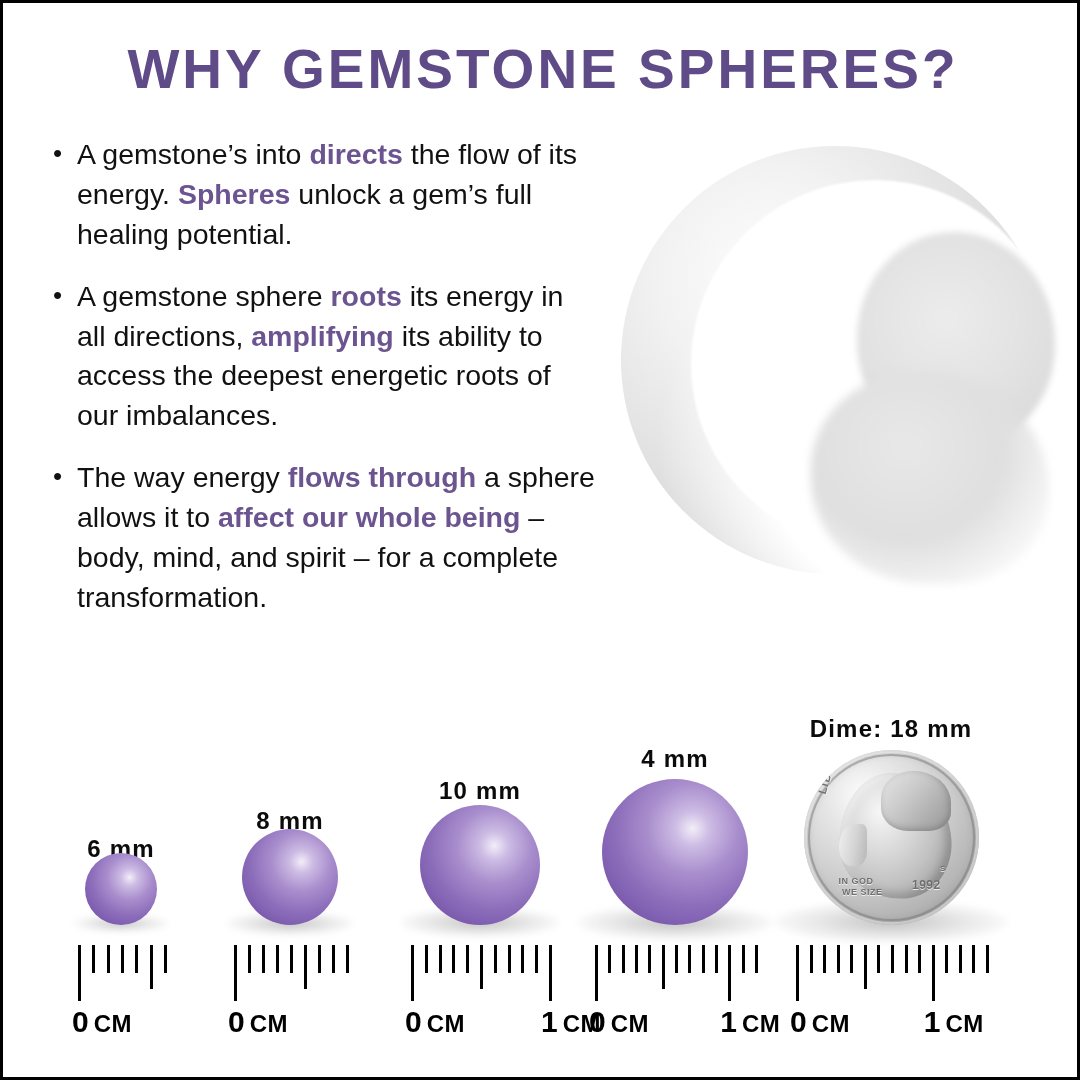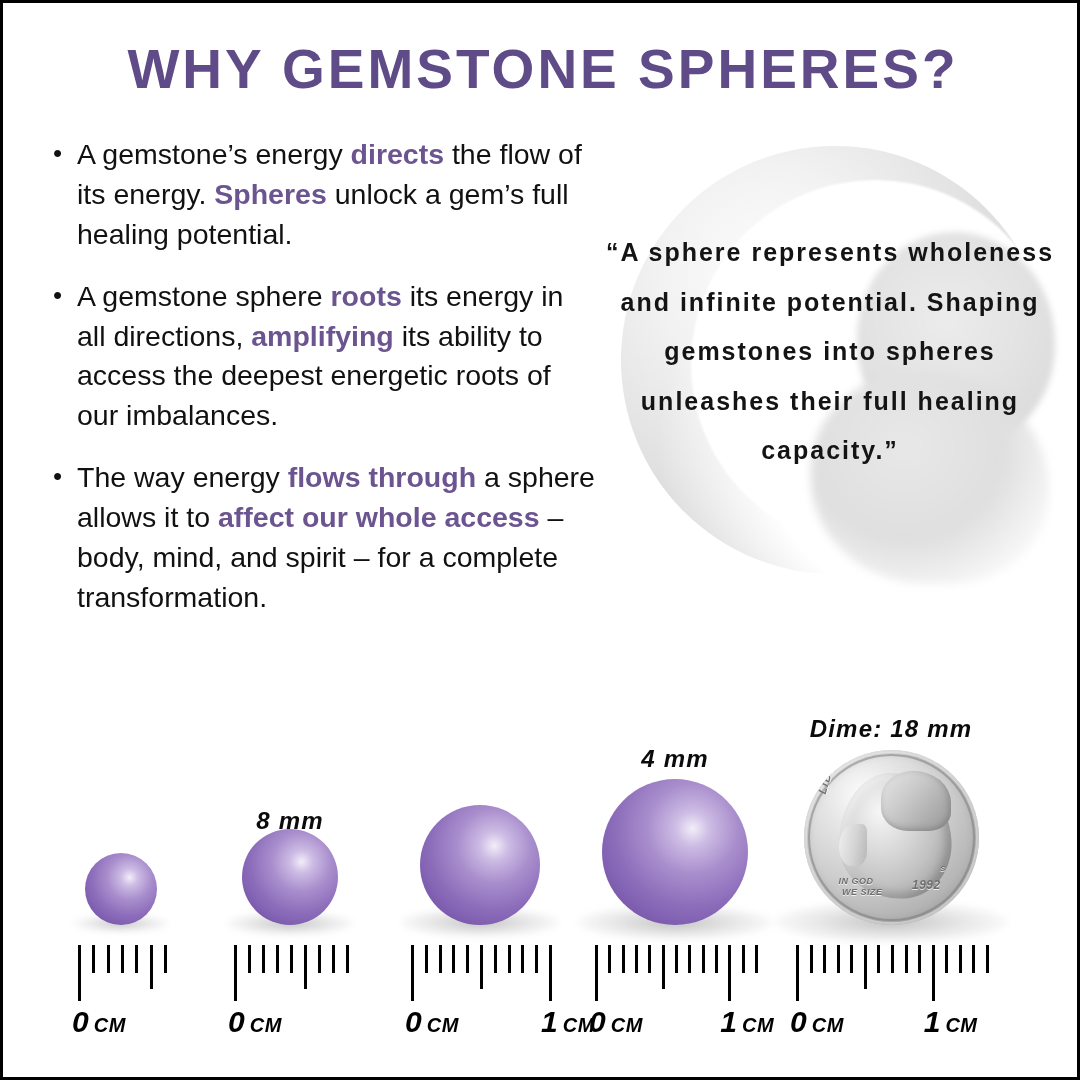--- a/index.html
+++ b/index.html
@@ -106,21 +106,20 @@
     font-family:"Liberation Sans",sans-serif;
   }
 
   #chart-row{
     position:absolute;left:0px;top:690px;width:1080px;height:386px;
   }
   .chart-col{
     position:absolute;
     bottom:0;
     text-align:center;
-    font-style:italic;
   }
   .sz-label{
     position:absolute;left:0;width:100%;
     font-size:24px;font-weight:bold;letter-spacing:1.2px;
     color:#0b0b0b;white-space:nowrap;
     font-family:"Liberation Sans",sans-serif;
   }
   .ball-box{position:absolute;left:0;width:100%;}
   .ball{
     position:absolute;
@@ -201,46 +200,46 @@
     width:3px;
     background:#000000;
   }
   .ruler-labels{position:absolute;left:0;width:100%;height:40px;}
   .rlabel{
     position:absolute;
     font-size:30px;font-weight:bold;
     color:#000000;white-space:nowrap;
     font-family:"Liberation Sans",sans-serif;
   }
-  .rlabel .unit{font-size:20px;letter-spacing:0.5px;margin-left:5px;}
+  .rlabel .unit{font-size:24px;letter-spacing:0.5px;margin-left:5px;}
 </style>
 </head>
 <body>
 
 <div id="frame">
 
   <div id="title">WHY GEMSTONE SPHERES?</div>
 
   <div id="bullets">
-      <div class="bullet"><span class="dot">•</span><span>A gemstone’s energy </span><span class="hl">directs</span><span> the flow of its energy. </span><span class="hl">Spheres</span><span> unlock a gem’s full healing potential.</span></div>
+      <div class="bullet"><span class="dot">•</span><span>A gemstone’s into </span><span class="hl">directs</span><span> the flow of its energy. </span><span class="hl">Spheres</span><span> unlock a gem’s full healing potential.</span></div>
       <div class="bullet"><span class="dot">•</span><span>A gemstone sphere </span><span class="hl">roots</span><span> its energy in all directions, </span><span class="hl">amplifying</span><span> its ability to access the deepest energetic roots of our imbalances.</span></div>
-      <div class="bullet"><span class="dot">•</span><span>The way energy </span><span class="hl">flows through</span><span> a sphere allows it to </span><span class="hl">affect our whole access</span><span> – body, mind, and spirit – for a complete transformation.</span></div>
+      <div class="bullet"><span class="dot">•</span><span>The way energy </span><span class="hl">flows through</span><span> a sphere allows it to </span><span class="hl">affect our whole being</span><span> – body, mind, and spirit – for a complete transformation.</span></div>
     </div>
 
   <div id="quote-wrap">
     <div class="sph-base"></div>
     <div class="sph-crescent"></div>
     <div class="sph-blob"></div>
     <div class="sph-tail"></div>
-    <div id="quote-text">“A sphere represents wholeness and infinite potential. Shaping gemstones into spheres unleashes their full healing capacity.”</div>
   </div>
 
 
   <div id="chart-row">
       <div class="chart-col" style="left: 18px; width: 200px; height: 386px;">
+        <div class="sz-label" style="top: 142px;">6 mm</div>
         <div class="ball-box" style="top: 160px; height: 72px;">
           <div class="ball-shadow" style="width: 96.48px; height: 17.28px; left: 51.76px; top: 61.92px;"></div>
           <div class="ball" style="width: 72px; height: 72px; left: 64px; top: 0px;"></div>
         </div>
         <div class="ruler" style="top: 248px;">
           <div class="tick" style="height: 56px; left: 57px; bottom: 0px;"></div>
           <div class="tick" style="height: 28px; left: 71.3333px; bottom: 28px;"></div>
           <div class="tick" style="height: 28px; left: 85.6667px; bottom: 28px;"></div>
           <div class="tick" style="height: 28px; left: 100px; bottom: 28px;"></div>
           <div class="tick" style="height: 28px; left: 114.333px; bottom: 28px;"></div>
@@ -266,20 +265,21 @@
           <div class="tick" style="height: 44px; left: 119px; bottom: 12px;"></div>
           <div class="tick" style="height: 28px; left: 133px; bottom: 28px;"></div>
           <div class="tick" style="height: 28px; left: 147px; bottom: 28px;"></div>
           <div class="tick" style="height: 28px; left: 161px; bottom: 28px;"></div>
         </div>
         <div class="ruler-labels" style="top: 312px;">
           <div class="rlabel" style="left: 43px;"><span>0</span><span class="unit">CM</span></div>
         </div>
       </div>
       <div class="chart-col" style="left: 362px; width: 230px; height: 386px;">
+        <div class="sz-label" style="top: 84px;">10 mm</div>
         <div class="ball-box" style="top: 112px; height: 120px;">
           <div class="ball-shadow" style="width: 160.8px; height: 28.8px; left: 34.6px; top: 103.2px;"></div>
           <div class="ball" style="width: 120px; height: 120px; left: 55px; top: 0px;"></div>
         </div>
         <div class="ruler" style="top: 248px;">
           <div class="tick" style="height: 56px; left: 46px; bottom: 0px;"></div>
           <div class="tick" style="height: 28px; left: 59.8px; bottom: 28px;"></div>
           <div class="tick" style="height: 28px; left: 73.6px; bottom: 28px;"></div>
           <div class="tick" style="height: 28px; left: 87.4px; bottom: 28px;"></div>
           <div class="tick" style="height: 28px; left: 101.2px; bottom: 28px;"></div>

